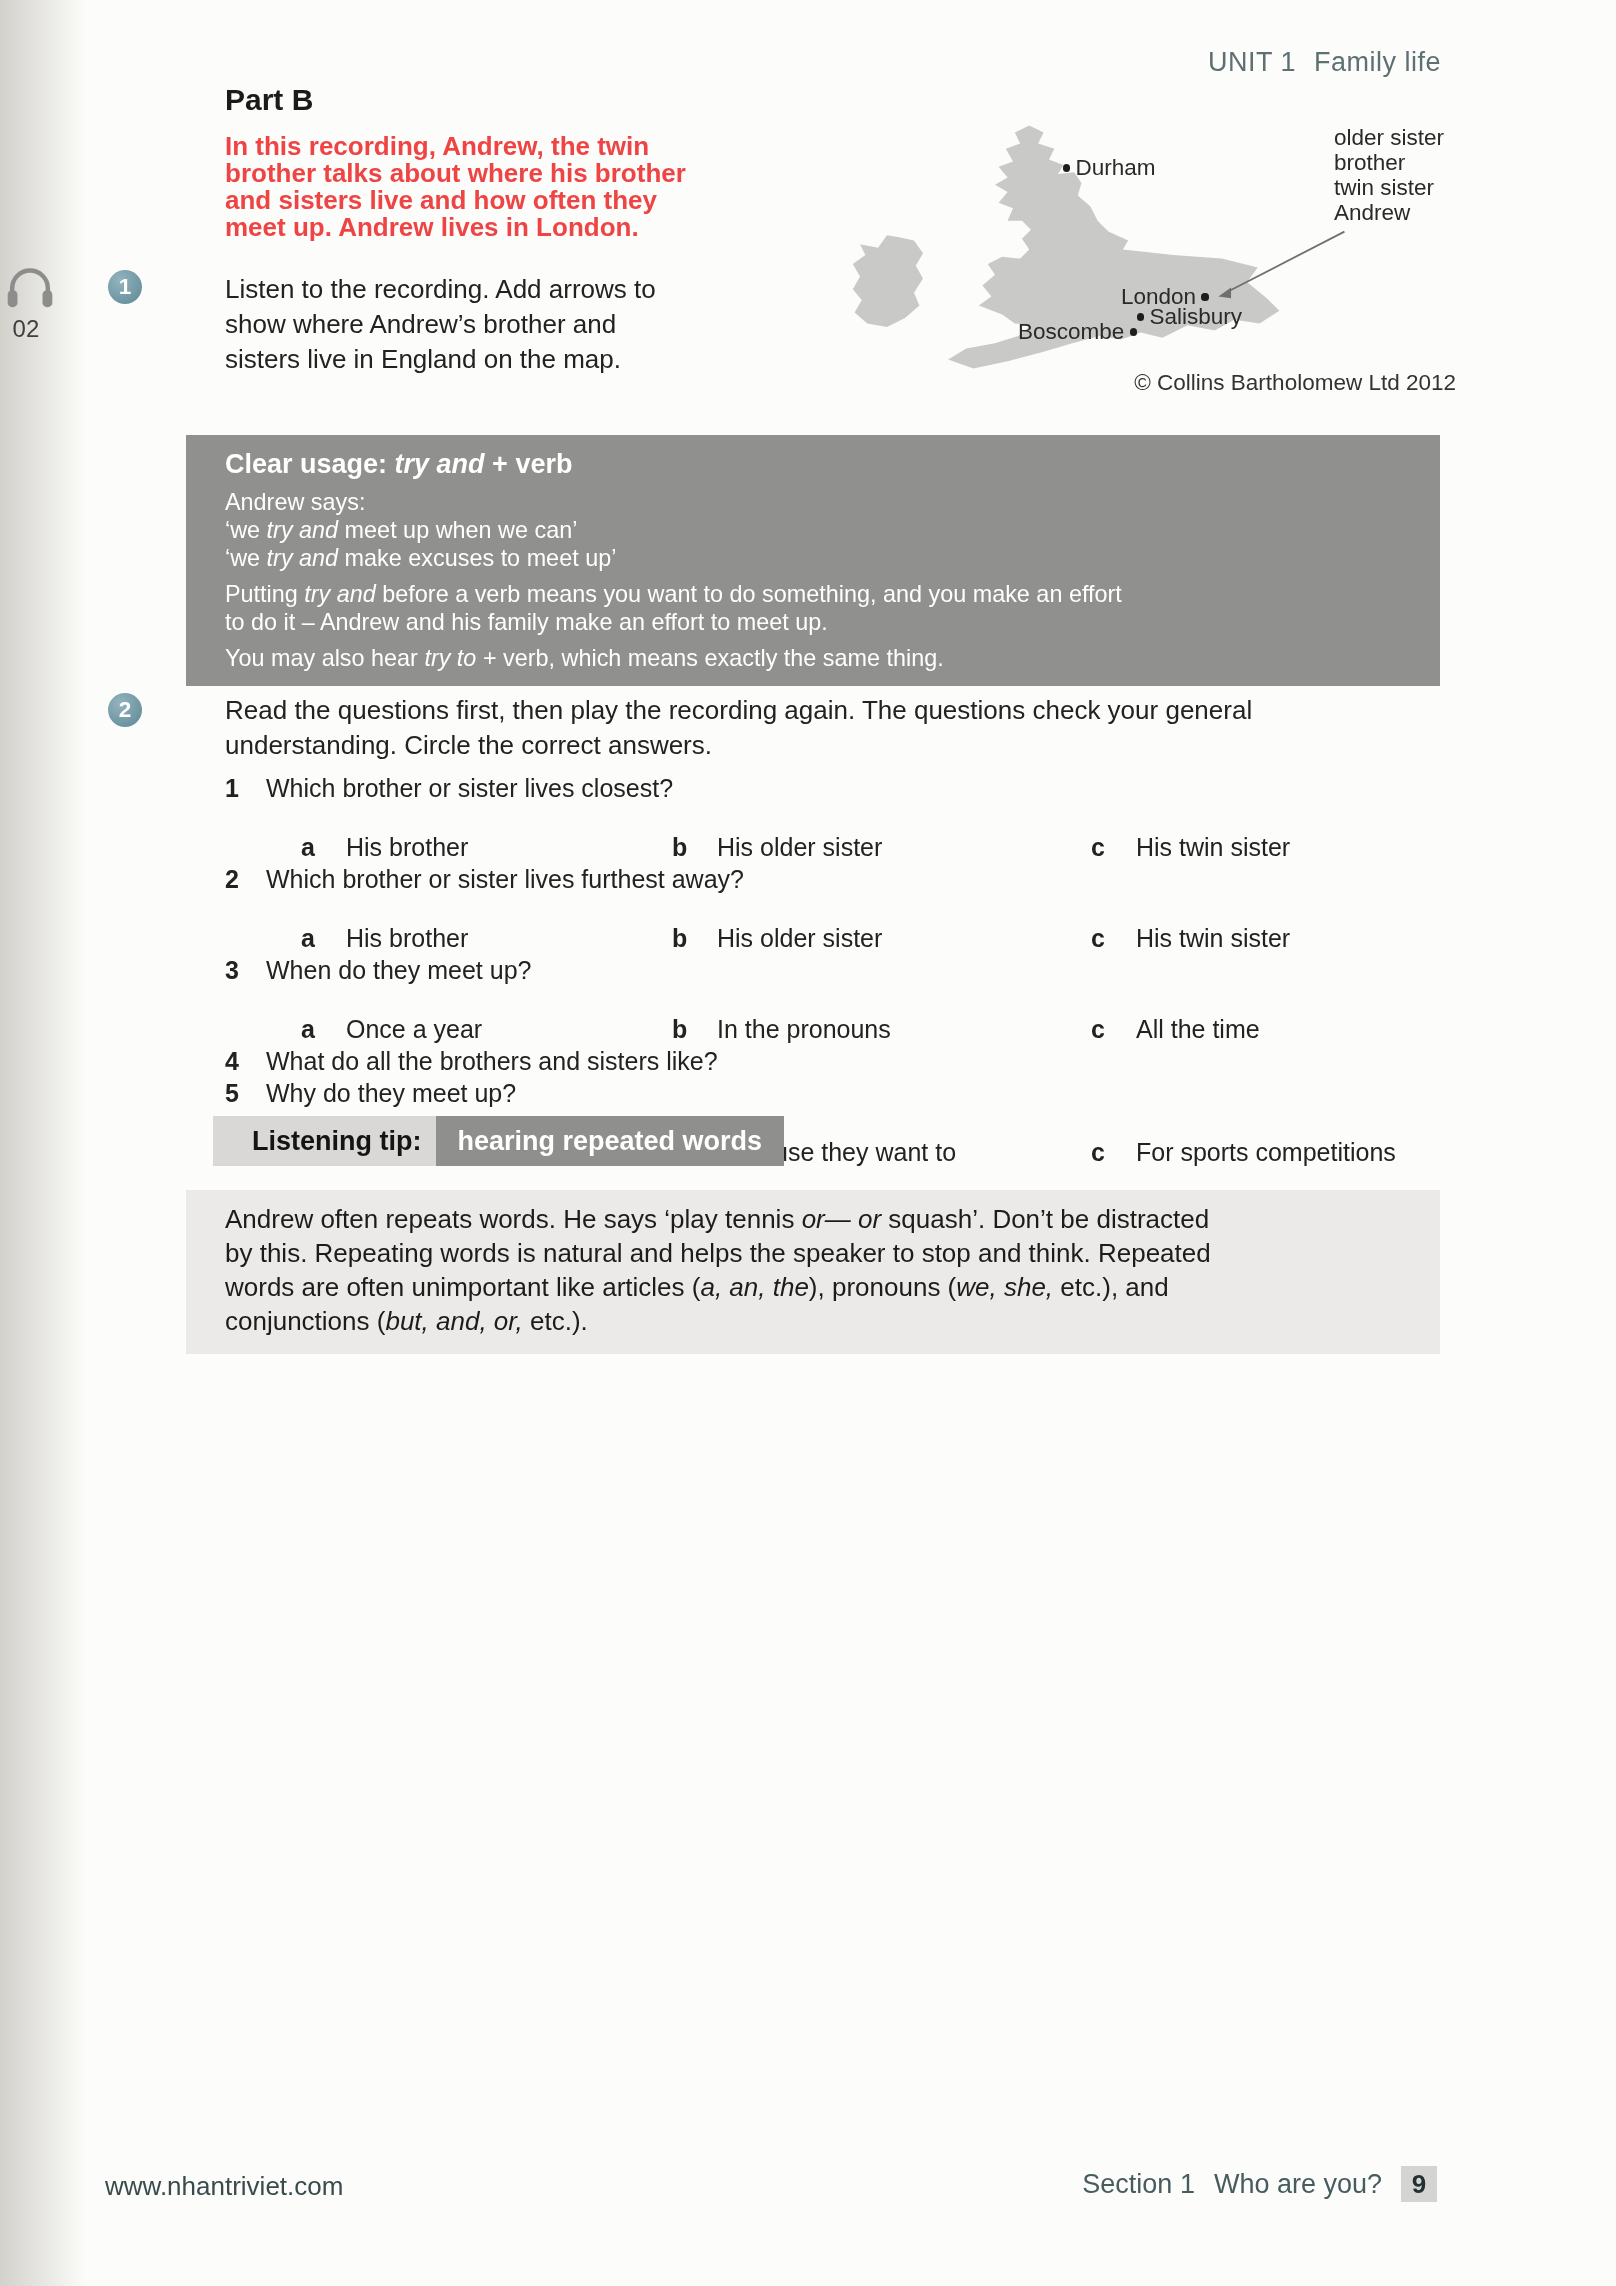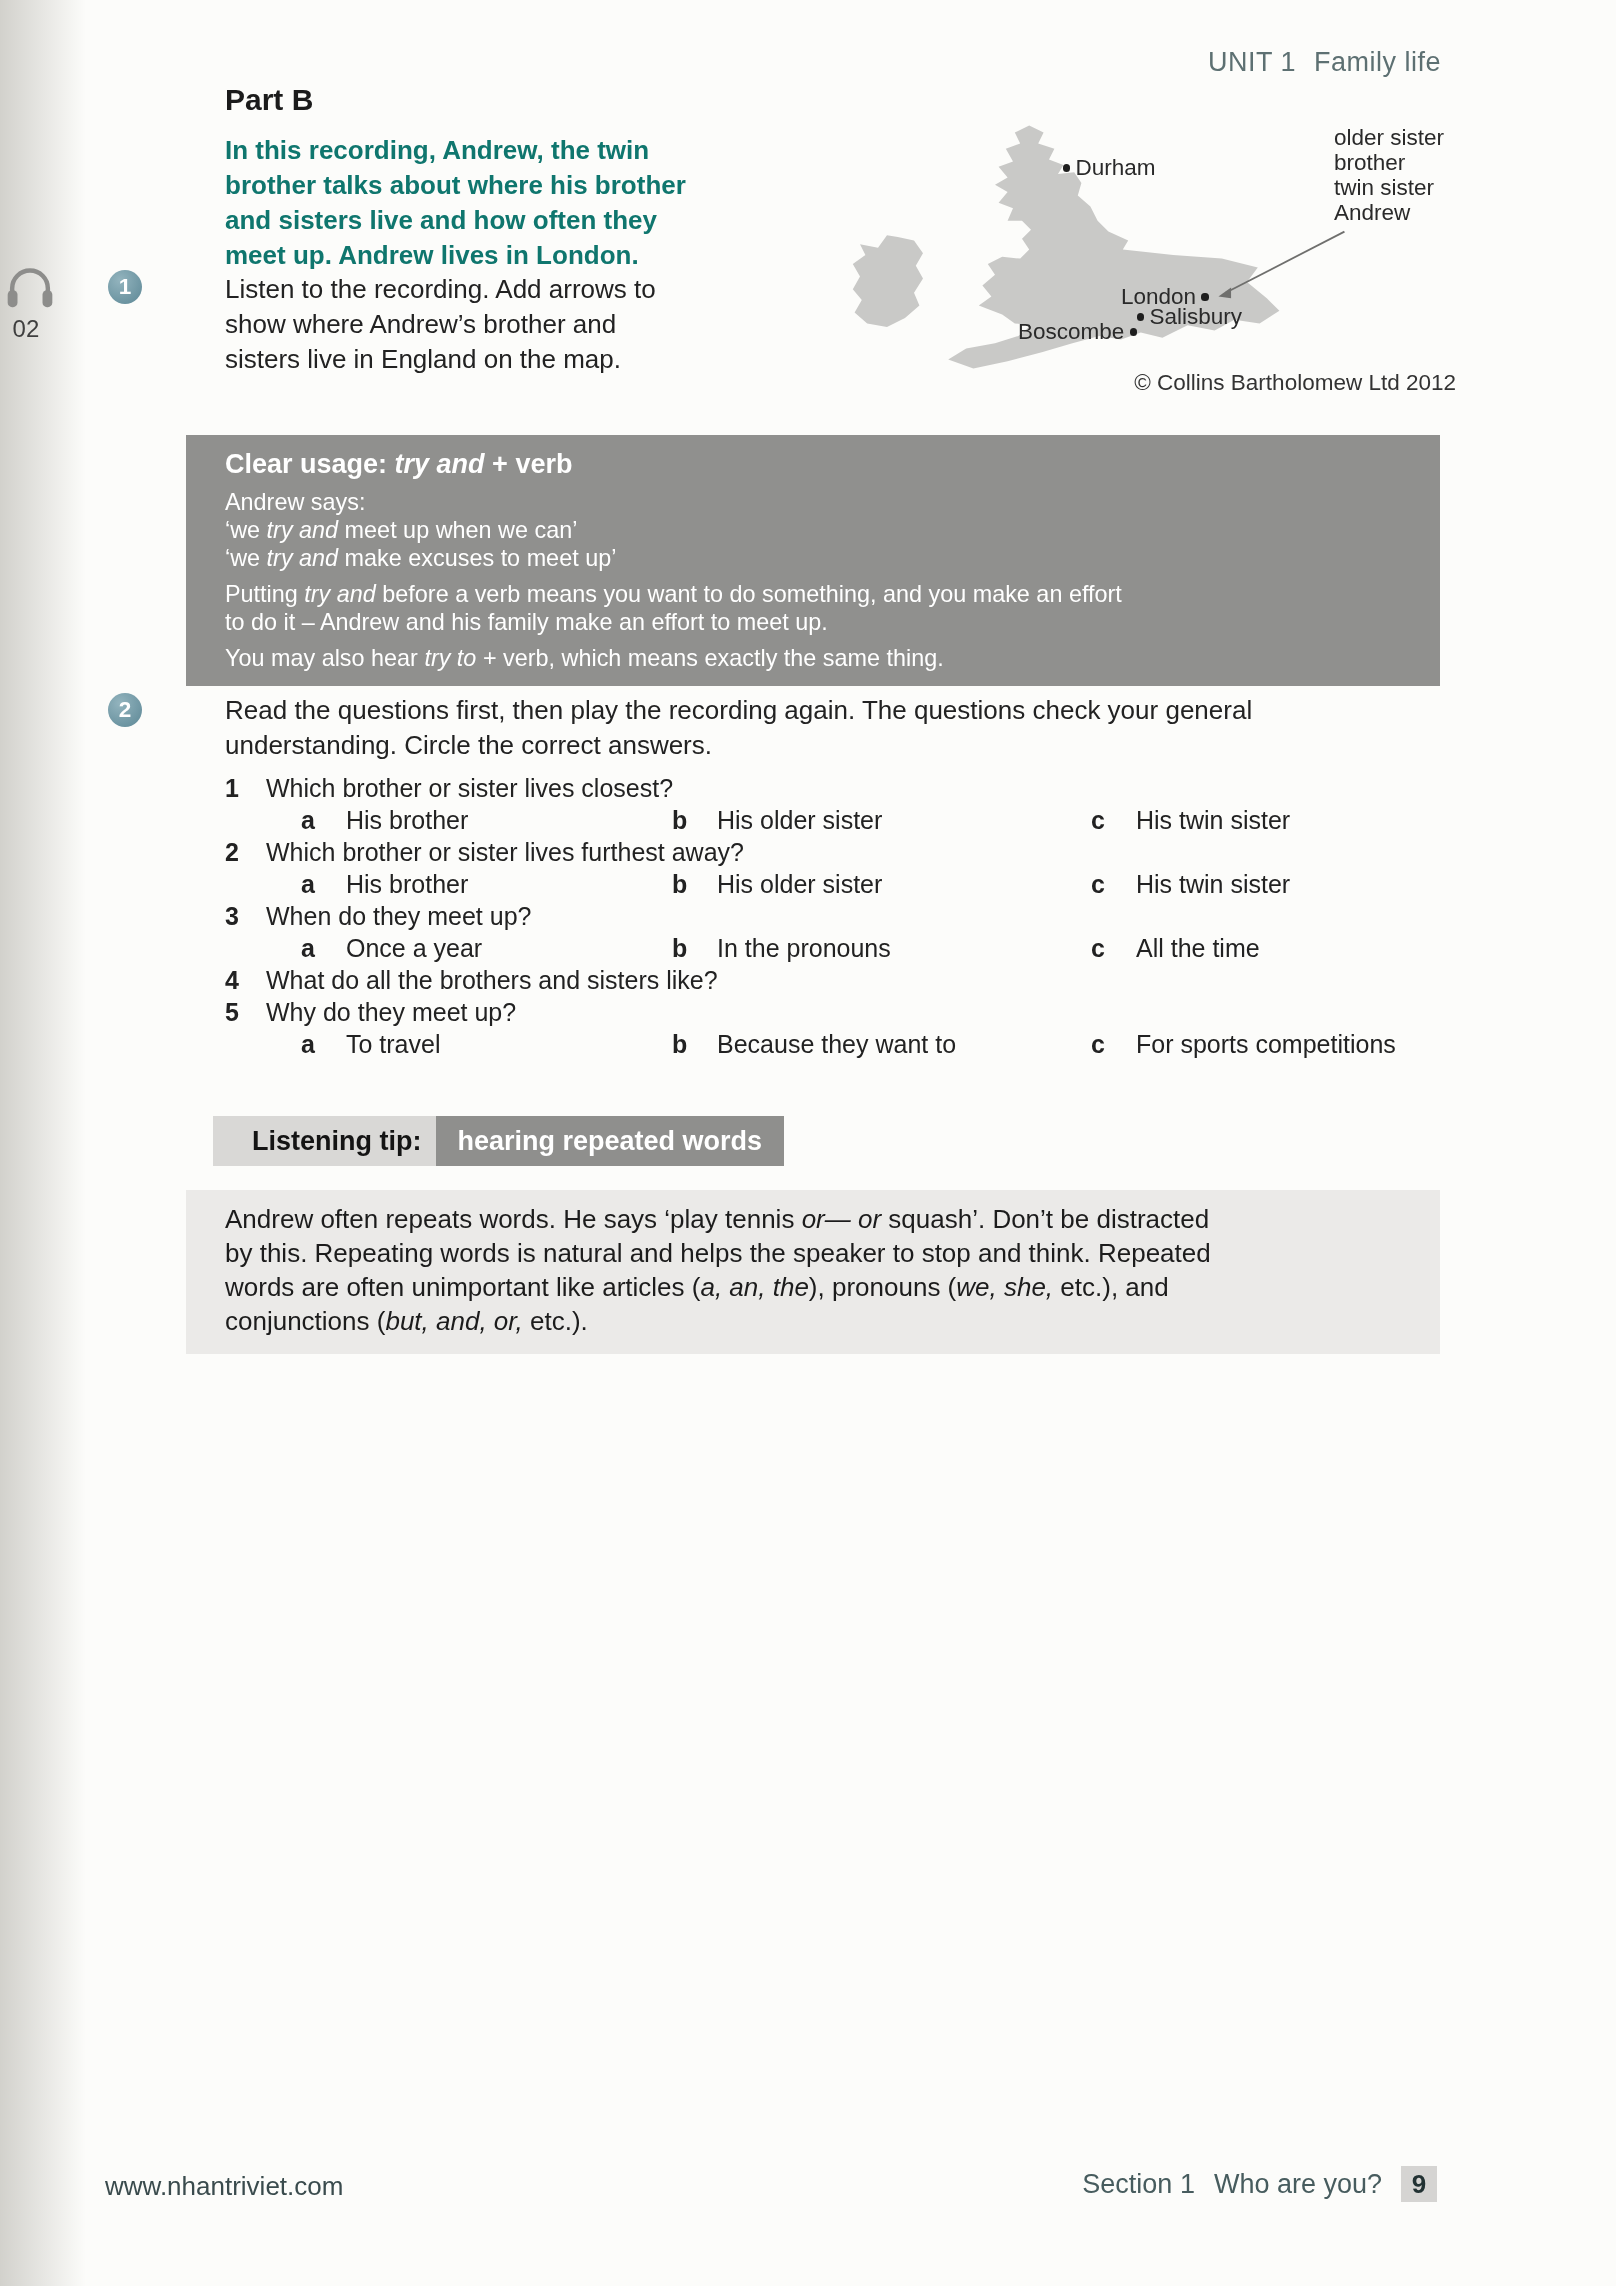--- a/index.html
+++ b/index.html
@@ -9,21 +9,21 @@
     overflow:hidden;
   }
   .spine{position:absolute;left:0;top:0;bottom:0;width:86px;
     background:linear-gradient(90deg,#d2d1cc,rgba(252,252,250,0));pointer-events:none;}
   
   .header{position:absolute;top:47px;right:176px;font-size:27px;color:#5d7072;letter-spacing:0.5px;}
   .header .unit{margin-right:18px;}
   
   .partb{position:absolute;left:225px;top:83px;margin:0;font-size:30px;font-weight:bold;color:#1b1b1b;}
   .intro{position:absolute;left:225px;top:133px;width:491px;margin:0;
-    font-weight:bold;font-size:26px;line-height:35px;color:#0f766e;}
+    font-weight:bold;font-size:26px;line-height:27px;color:#ef4444;}
   
   .audio{position:absolute;left:5.4px;top:265px;width:70px;}
   .audio .track{font-size:24px;color:#3f3f3f;margin-top:1.8px;padding-left:7.2px;}
   
   .circle{position:absolute;width:34px;height:34px;border-radius:50%;
     background:radial-gradient(circle at 35% 30%,#93b4be,#5c8795);
     color:#fff;font-size:22.5px;font-weight:bold;display:flex;align-items:center;justify-content:center;}
   .c1{left:108px;top:270px;}
   .c2{left:108px;top:693px;}
   .ex1{position:absolute;left:225px;top:272px;width:432px;margin:0;font-size:26px;line-height:35px;color:#222;}
@@ -44,21 +44,21 @@
     background:#90908e;color:#fff;padding:12.6px 36px 14.4px 39px;font-size:23.4px;}
   .usage .u-title{font-size:27px;font-weight:bold;margin-bottom:8px;line-height:32px;}
   .usage p{margin:0;line-height:28px;}
   .usage .gap{margin-top:8px;}
   .usage .measure{max-width:918px;display:block;}
   .usage em{font-style:italic;}
   
   .questions{position:absolute;left:225px;top:772px;width:1224px;font-size:25px;color:#222;}
   .q-line{line-height:32px;}
   .q-num{font-weight:bold;display:inline-block;width:41px;}
-  .opts{display:grid;grid-template-columns:371px 419px 1fr;margin-left:76px;line-height:32px;}
+  .opts{display:grid;grid-template-columns:371px 419px 1fr;margin-left:76px;line-height:32px;margin-top:27px;}
   .opt .letter{font-weight:bold;display:inline-block;width:45px;}
   
   .tip-title{position:absolute;left:186px;top:1116px;height:50px;display:flex;align-items:stretch;margin-left:27px;}
   .tip-label-wrap{background:#d9d8d6;display:flex;align-items:center;
     padding:0 14.4px 0 39px;font-size:27px;font-weight:bold;color:#141414;}
   .tip-chip{background:#8f8f8d;color:#fff;display:flex;align-items:center;
     padding:0 21.6px;font-size:27px;font-weight:bold;}
   .tip-body{position:absolute;left:186px;top:1190px;width:1254px;box-sizing:border-box;
     background:#ebeae8;padding:11.7px 36px 16px 39px;font-size:26px;line-height:34px;color:#1c1c1c;}
   .tip-body .measure{max-width:1008px;display:block;}

